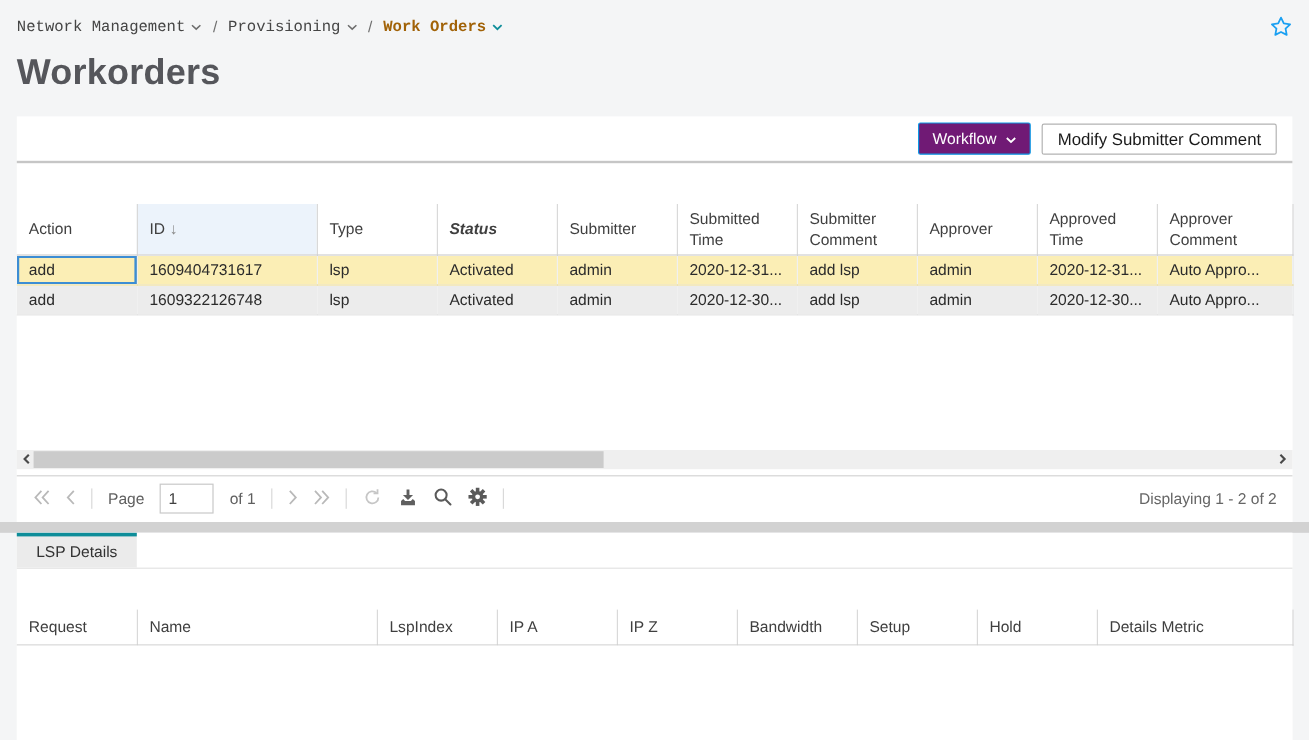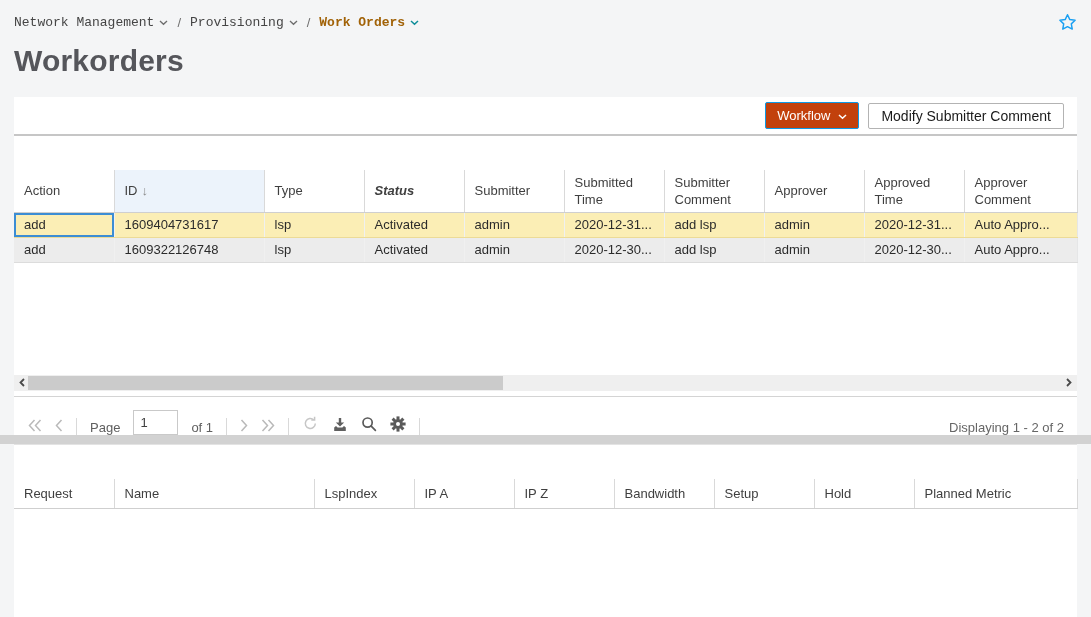--- a/index.html
+++ b/index.html
@@ -19,21 +19,21 @@
   .crumb .chev { display:flex; margin-top:2px; color:#6d6d6d; }
   .crumb.active { color:#a16207; font-weight:700; }
   .crumb.active .chev { color:#0e8d99; }
   .bc-sep { color:#6f6f6f; }
   .page-title { font-size:30px; font-weight:600; color:#55565b; margin-top:10px; line-height:40px; letter-spacing:.2px; }
   .fav-btn { position:absolute; top:11px; right:12px; background:none; border:none; padding:2px; cursor:pointer; }
 
   
   .panel1 { margin:0 14px; width:1063px; background:#fff; }
   .btn-row { height:37px; display:flex; justify-content:flex-end; align-items:center; gap:9px; padding-right:13px; }
-  .btn-workflow { background:#c2410c; color:#fff; border:1px solid #0c9ae6; height:27px; padding:0 11px;
+  .btn-workflow { background:#701a75; color:#fff; border:1px solid #0c9ae6; height:27px; padding:0 11px;
     font-size:13px; font-family:inherit; border-radius:2px; display:flex; align-items:center; gap:8px; cursor:pointer; }
   .btn-modify { background:#fff; border:1px solid #b3b3b3; height:26px; padding:0 12px; font-size:14px;
     font-family:inherit; border-radius:2px; color:#1a1a1a; cursor:pointer; }
 
   table.grid { border-collapse:collapse; table-layout:fixed; width:1063px; font-size:13px;margin-top:34px; }
   .grid1-wrap { border-top:2px solid #c6c6c6; }
   .grid th {
     font-weight:400; color:#3f3f3f; text-align:left; padding:3px 10px;
     border-right:1px solid #d9d9d9; border-bottom:1px solid #cfcfcf;
     vertical-align:middle; background:#fff; cursor:pointer; line-height:17px;
@@ -60,21 +60,21 @@
   
   .hscroll { position:relative; height:16px; background:#efefef; display:flex; align-items:center;
     justify-content:space-between; padding:0 3px; }
   .hs-arrow { background:none; border:none; padding:0; width:10px; display:flex; justify-content:center; cursor:pointer; }
   .hs-thumb { position:absolute; top:1px; bottom:1px; background:#cbcbcb; cursor:grab; }
   .hscroll1 .hs-thumb { left:14px; width:475px; }
   .hscroll2 .hs-thumb { left:14px; width:980px; }
   .scroll-gap { height:5px; background:#fff; }
 
   
-  .pager { height:39px; border-top:1px solid #d4d4d4; background:#fff; display:flex; align-items:flex-end;
+  .pager { height:39px; border-top:1px solid #d4d4d4; background:#fff; display:flex; align-items:center;
     padding:0 13px 0 14px; font-size:13px; color:#5f5f5f; gap:13px; }
   .pgbtn { background:none; border:none; padding:0; display:flex; align-items:center; cursor:pointer; }
   .divider { width:1px; height:17px; background:#d9d9d9; }
   .pg-input { width:45px; height:25px; border:1px solid #c9c9c9; font-size:13px; font-family:inherit;
     padding:0 6px; color:#404040; }
   .displaying { margin-left:auto; color:#666; }
 
   
   .panel-gap { height:9px; background:#d2d2d2; }
   .panel2 { margin:0 14px; width:1063px; background:#fff; }
@@ -295,20 +295,23 @@
       </span>
     </button>
     <span class="divider"></span>
     <span class="displaying">Displaying 1 - 2 of 2</span>
   </div>
 </div>
 
 <div class="panel-gap"></div>
 
 <div class="panel2">
+  <div class="tab-row">
+    <div class="tab-active">LSP Details</div>
+  </div>
 
   <div class="grid2-wrap">
     <table class="grid grid2">
       <colgroup>
         <col style="width:100px">
           <col style="width:200px">
           <col style="width:100px">
           <col style="width:100px">
         <col style="width:100px">
           <col style="width:100px">
@@ -319,21 +322,21 @@
       <thead>
         <tr>
           <th>Request</th>
           <th>Name</th>
           <th>LspIndex</th>
           <th>IP A</th>
           <th>IP Z</th>
           <th>Bandwidth</th>
           <th>Setup</th>
           <th>Hold</th>
-          <th>Planned Metric</th>
+          <th>Details Metric</th>
         </tr>
       </thead>
     </table>
   </div>
 
   <div class="body-filler2"></div>
 
   <div class="hscroll hscroll2">
     <button class="hs-arrow">
       <svg width="6" height="9" viewBox="0 0 6 9" fill="none" stroke="#4a4a4a" stroke-width="1.8">

